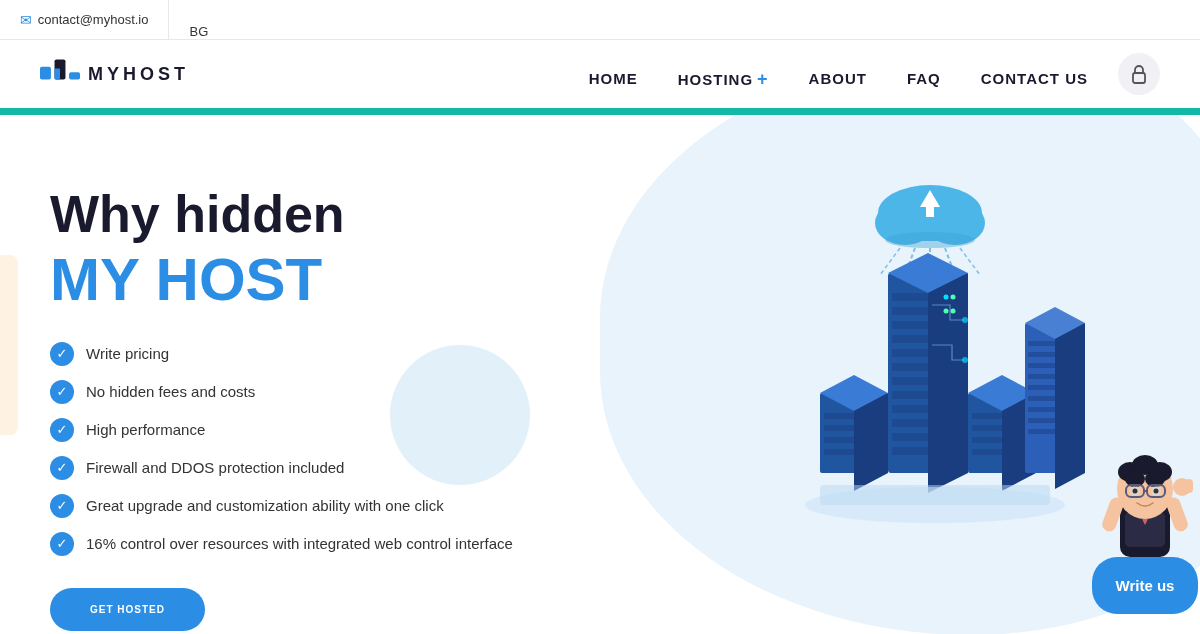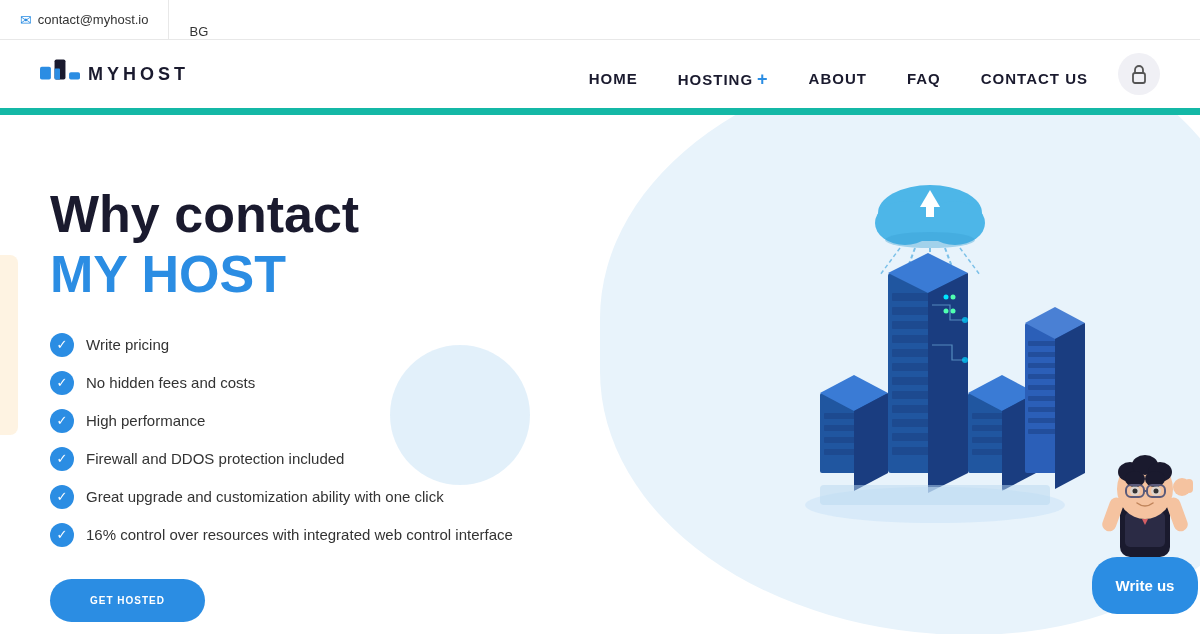--- a/index.html
+++ b/index.html
@@ -154,21 +154,21 @@
       z-index: 2;
       max-width: 500px;
     }
     .hero-title-black {
       font-size: 52px;
       font-weight: 700;
       color: #1a1a2e;
       line-height: 1.15;
     }
     .hero-title-blue {
-      font-size: 52px;
+      font-size: 60px;
       font-weight: 700;
       color: #2b8de3;
       line-height: 1.15;
     }
     .hero-features {
       margin-top: 28px;
       display: flex;
       flex-direction: column;
       gap: 14px;
     }
@@ -320,21 +320,21 @@
 <div class="hero">
 
   <div class="hero-blob"></div>
 
   <div class="hero-left-accent"></div>
 
   <div class="hero-circle"></div>
 
   <div class="hero-content">
     <h1>
-      <span class="hero-title-black">Why contact</span><br>
+      <span class="hero-title-black">Why hidden</span><br>
       <span class="hero-title-blue">MY HOST</span>
     </h1>
 
     <div class="hero-features">
       <div class="feature-item">
         <div class="check-icon">✓</div>
         <span>Write pricing</span>
       </div>
       <div class="feature-item">
         <div class="check-icon">✓</div>

